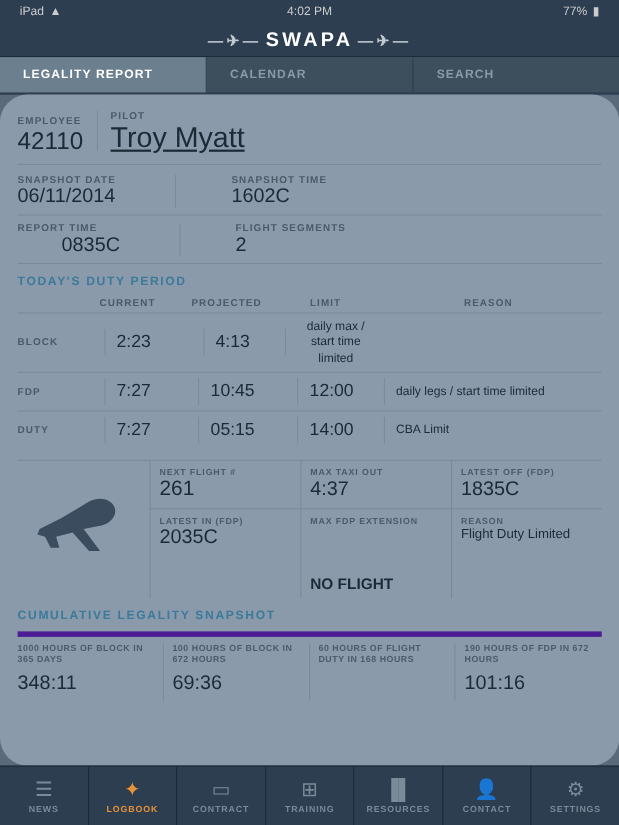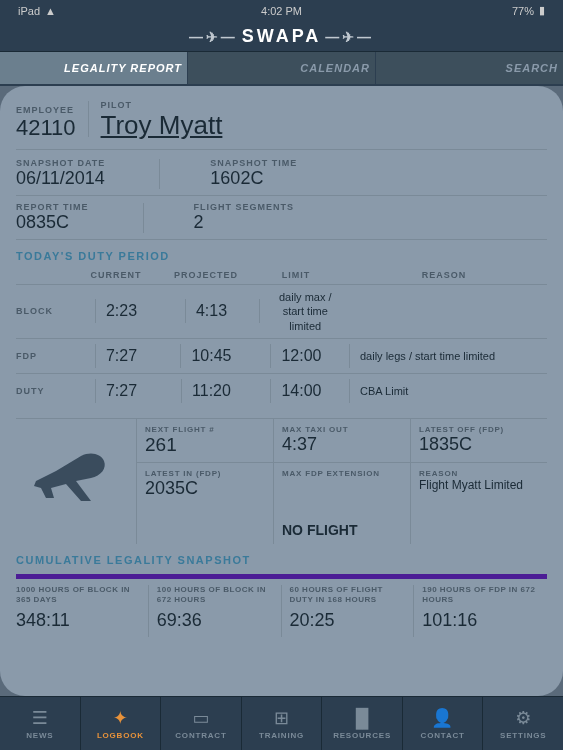--- a/index.html
+++ b/index.html
@@ -50,29 +50,28 @@
     }
 
     
     .tab-bar {
       display: flex;
       background: #3d4f5c;
       border-bottom: 2px solid #2c3e50;
     }
     .tab-item {
       flex: 1;
-      text-align: right;
-      padding: 10px 5px;
+      text-align: left;
+      padding: 10px 21px;
       font-size: 11px;
       font-weight: 600;
       letter-spacing: 1px;
       color: #8a9aaa;
       border-right: 1px solid #2c3e50;
       cursor: pointer;
-      font-style: italic;
     }
     .tab-item:last-child { border-right: none; }
     .tab-item.active {
       background: #6b7f8e;
       color: white;
     }
 
     
     .main-content {
       flex: 1;
@@ -374,21 +373,21 @@
     <div class="info-divider"></div>
     <div class="info-cell">
       <span class="field-label">SNAPSHOT TIME</span>
       <span class="field-value" style="font-size:18px;">1602C</span>
     </div>
   </div>
 
   <div class="info-row">
     <div class="info-cell">
       <span class="field-label">REPORT TIME</span>
-      <span class="field-value" style="font-size:18px;">0835C</span>
+      <span class="field-value" style="font-size:18px;margin-left:40px;">0835C</span>
     </div>
     <div class="info-divider"></div>
     <div class="info-cell">
       <span class="field-label">FLIGHT SEGMENTS</span>
       <span class="field-value" style="font-size:18px;">2</span>
     </div>
   </div>
 
   <div class="section-header">TODAY'S DUTY PERIOD</div>
 
@@ -439,21 +438,21 @@
     </div>
 
     <div class="duty-row">
       <div class="duty-row-label">DUTY</div>
       <div class="duty-cell">
         <div class="cell-pipe"></div>
         <span class="duty-value">7:27</span>
       </div>
       <div class="duty-cell">
         <div class="cell-pipe"></div>
-        <span class="duty-value">11:20</span>
+        <span class="duty-value">05:15</span>
       </div>
       <div class="duty-cell">
         <div class="cell-pipe"></div>
         <span class="duty-value">14:00</span>
       </div>
       <div class="duty-cell" style="justify-content:flex-start; padding-left:8px;">
         <div class="cell-pipe"></div>
         <span class="reason-text">CBA Limit</span>
       </div>
     </div>
@@ -483,39 +482,38 @@
       <div class="flight-cell">
         <div class="flight-cell-label">LATEST IN (FDP)</div>
         <div class="flight-cell-value">2035C</div>
       </div>
       <div class="flight-cell">
         <div class="flight-cell-label">MAX FDP EXTENSION</div>
         <div class="no-flight">NO FLIGHT</div>
       </div>
       <div class="flight-cell">
         <div class="flight-cell-label">REASON</div>
-        <div class="flight-cell-value" style="font-size:12px;">Flight Myatt Limited</div>
+        <div class="flight-cell-value" style="font-size:12px;">Flight Duty Limited</div>
       </div>
     </div>
   </div>
 
   <div class="cumul-section">
     <div class="section-header">CUMULATIVE LEGALITY SNAPSHOT</div>
     <div class="cumul-row">
       <div class="cumul-cell">
         <div class="cumul-label">1000 HOURS OF BLOCK IN 365 DAYS</div>
         <div class="cumul-value">348:11</div>
       </div>
       <div class="cumul-cell" style="padding-left:8px;">
         <div class="cumul-label">100 HOURS OF BLOCK IN 672 HOURS</div>
         <div class="cumul-value">69:36</div>
       </div>
       <div class="cumul-cell" style="padding-left:8px;">
         <div class="cumul-label">60 HOURS OF FLIGHT DUTY IN 168 HOURS</div>
-        <div class="cumul-value">20:25</div>
       </div>
       <div class="cumul-cell" style="padding-left:8px;">
         <div class="cumul-label">190 HOURS OF FDP IN 672 HOURS</div>
         <div class="cumul-value">101:16</div>
       </div>
     </div>
   </div>
 
 </div>
 

